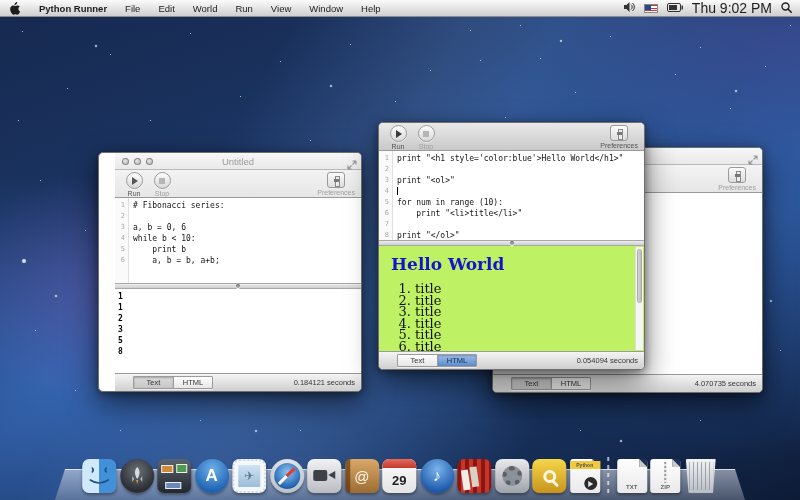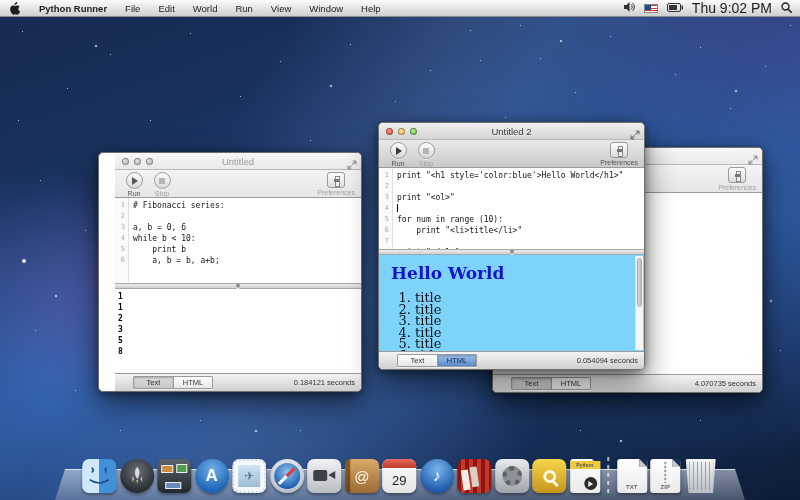--- a/index.html
+++ b/index.html
@@ -88,21 +88,21 @@
   .caret { display:inline-block; width:1px; height:8px; background:#000; vertical-align:-1px; }
 
   .splitter { flex:0 0 6px; background:linear-gradient(#ececec,#cfcfcf);
     border-top:1px solid #a8a8a8; border-bottom:1px solid #a8a8a8; position:relative; }
   .splitter::after { content:""; position:absolute; left:50%; top:50%; width:4px; height:4px; margin:-2px 0 0 -2px;
     border-radius:50%; background:#9f9f9f; box-shadow:inset 0 1px 1px rgba(0,0,0,.3), 0 1px 0 #fff; }
 
   .outputarea { flex:1 1 auto; background:#fff; font-family:"DejaVu Sans Mono", monospace;
     font-weight:bold; font-size:8px; line-height:11px; padding:2px 0 0 3px; color:#000; overflow:hidden; }
 
-  .previewarea { flex:1 1 auto; background:#7dd3fc; overflow:hidden; position:relative;
+  .previewarea { flex:1 1 auto; background:#bef264; overflow:hidden; position:relative;
     font-family:"DejaVu Serif", serif; color:#111; }
   .preview-inner { padding:8px 12px 0 12px; }
   .preview-h1 { font-size:17px; font-weight:bold; color:#1414cc; }
   .preview-ol { margin:9px 0 0 0; padding-left:24px; font-size:13px; line-height:11.5px; }
   .v-scrollbar { position:absolute; top:1px; right:1px; bottom:1px; width:8px;
     background:#f6f6f6; border-left:1px solid #ddd; }
   .v-thumb { position:absolute; top:2px; left:1px; width:5px; height:52%; border-radius:3px;
     background:linear-gradient(90deg,#d6d6d6,#bcbcbc); border:0.5px solid #aaa; }
 
   .footerbar { flex:0 0 18px; background:linear-gradient(#f4f4f4,#cfcfcf); border-top:1px solid #9a9a9a;
@@ -150,21 +150,21 @@
   .di-facetime { background:linear-gradient(#f2f2f4,#b9bcc2); }
   .di-facetime .cam { position:absolute; left:6px; top:11px; width:14px; height:11px; border-radius:2px; background:#3e4248; }
   .di-facetime .lens { position:absolute; right:6px; top:12px; width:0; height:0;
     border-right:7px solid #3e4248; border-top:4.5px solid transparent; border-bottom:4.5px solid transparent; }
   .di-contacts { background:linear-gradient(#d9a968,#9c6b32); color:#fff7e8; font-size:15px; }
   .di-contacts::before { content:""; position:absolute; left:0; top:0; bottom:0; width:5px;
     background:linear-gradient(#8a5a28,#6e431a); border-radius:7px 0 0 7px; }
   .di-calendar { background:linear-gradient(#fdfdfd,#e3e3e3); overflow:hidden; }
   .di-calendar .cal-top { position:absolute; top:0; left:0; right:0; height:9px; background:linear-gradient(#e66a5a,#c03a2c); }
   .di-calendar .cal-day { position:absolute; top:9px; left:0; right:0; bottom:0; display:flex; align-items:center; justify-content:center;
-    font-size:13px; font-weight:normal; color:#222; }
+    font-size:13px; font-weight:bold; color:#222; }
   .di-itunes { background:radial-gradient(circle at 50% 30%, #79b4ec, #1a55a8 78%); color:#fff; font-size:16px; }
   .di-photobooth { background:repeating-linear-gradient(90deg, #8e1410 0 4px, #c4352b 4px 8px); overflow:hidden; }
   .di-photobooth .strip { position:absolute; left:5px; bottom:3px; width:7px; height:20px; background:#f2ede4;
     box-shadow:9px -2px 0 #d8d2c6; transform:rotate(-8deg); }
   .di-sysprefs { background:linear-gradient(#e9eaec,#9fa3aa); }
   .di-sysprefs .gear { width:20px; height:20px; border-radius:50%; border:5px dotted #5c6168; background:#8c9097; }
   .di-searchapp { background:linear-gradient(#f6d64a,#c7941c); }
   .di-searchapp .mag { width:13px; height:13px; border:3px solid #fdf6e0; border-radius:50%; position:relative; }
   .di-searchapp .mag::after { content:""; position:absolute; right:-6px; bottom:-5px; width:8px; height:3px; background:#fdf6e0; transform:rotate(45deg); border-radius:2px; }
   .di-doc { background:linear-gradient(#ffffff,#e9e9e9); border-radius:3px; width:30px; }
@@ -336,33 +336,20 @@
   <div class="footerbar">
     <span class="seg">
       <span class="seg-btn sel-grey">Text</span>
       <span class="seg-btn">HTML</span>
     </span>
     <span class="time-label">0.184121 seconds</span>
   </div>
 </div>
 
 <div class="window" id="win-front">
-  <div class="titlebar active">
-    <span class="lights">
-      <span class="light red"></span>
-      <span class="light yellow"></span>
-      <span class="light green"></span>
-    </span>
-    <span class="win-title">Untitled 2</span>
-    <span class="resize-arrows">
-      <svg width="10" height="10" viewBox="0 0 10 10">
-          <path d="M9 1L5.5 4.5M9 1H5.5M9 1v3.5M1 9l3.5-3.5M1 9h3.5M1 9V5.5" stroke="#555" stroke-width="1.1" fill="none"></path>
-        </svg>
-    </span>
-  </div>
   <div class="toolbar active">
     <span class="tool-btn">
       <span class="tb-circle">
           <span class="tb-glyph-play"></span>
         </span>
       <span class="tool-label">Run</span>
     </span>
     <span class="tool-btn">
       <span class="tb-circle">
           <span class="tb-glyph-stop"></span>

